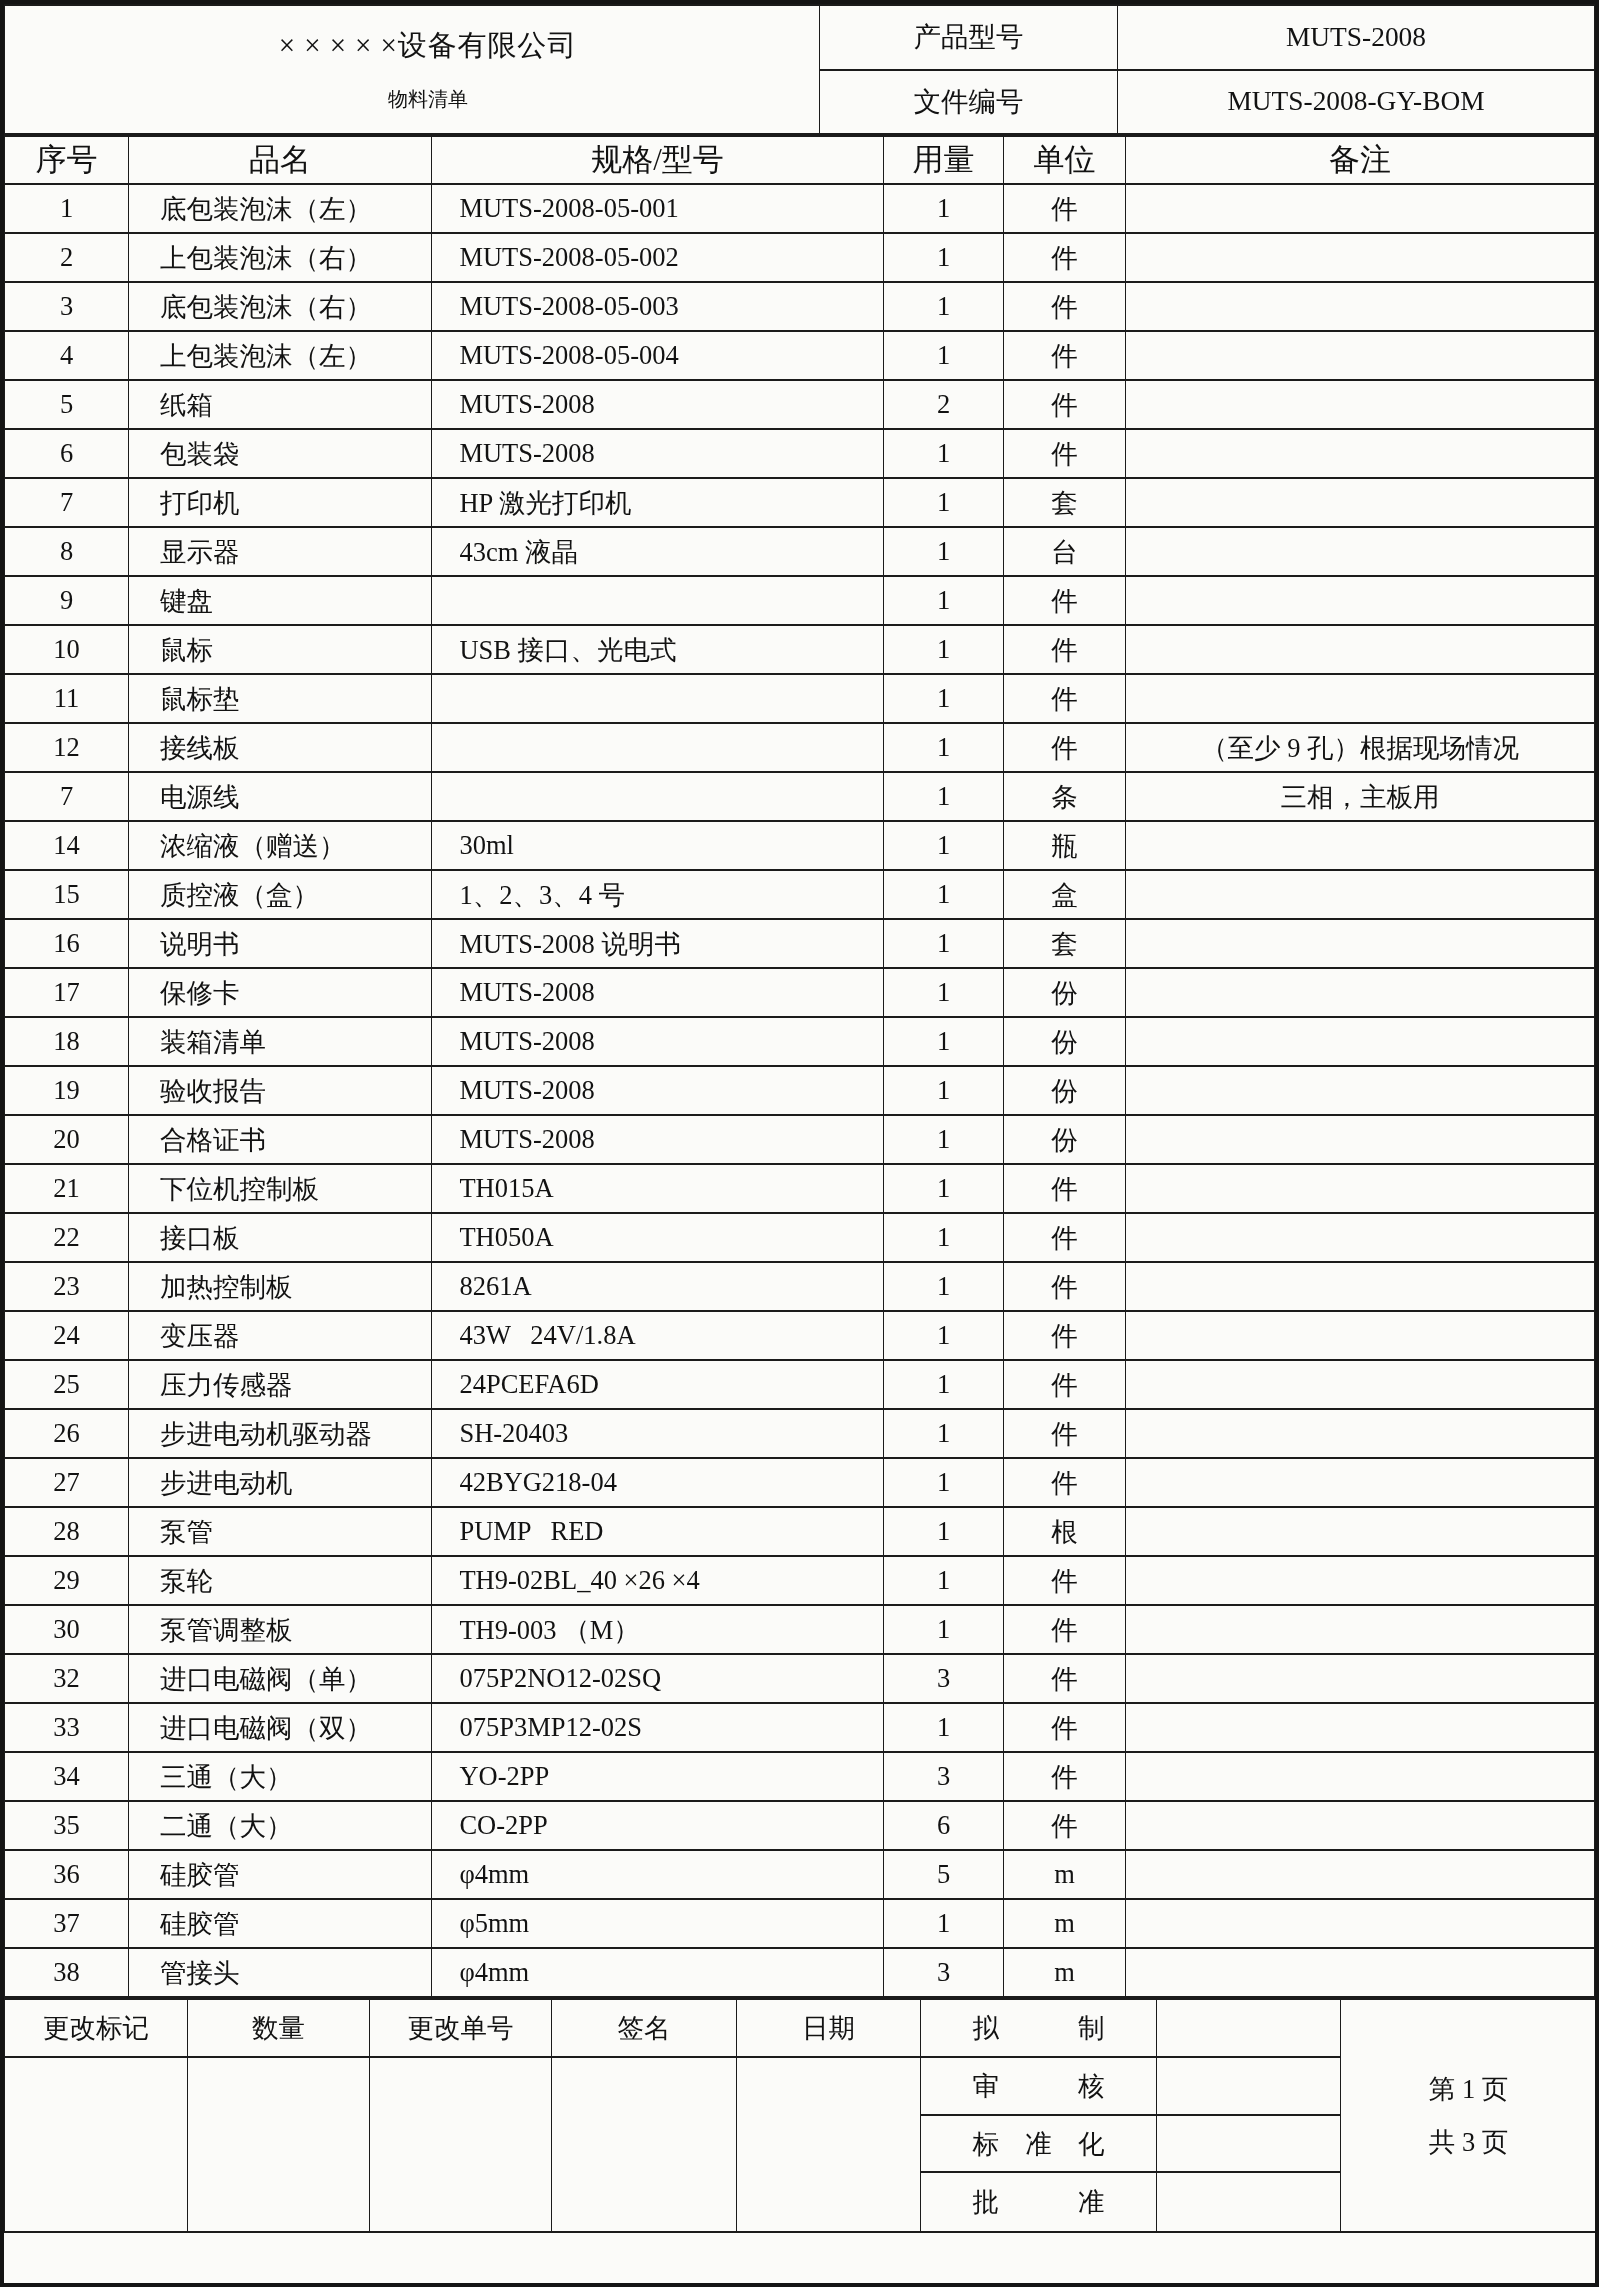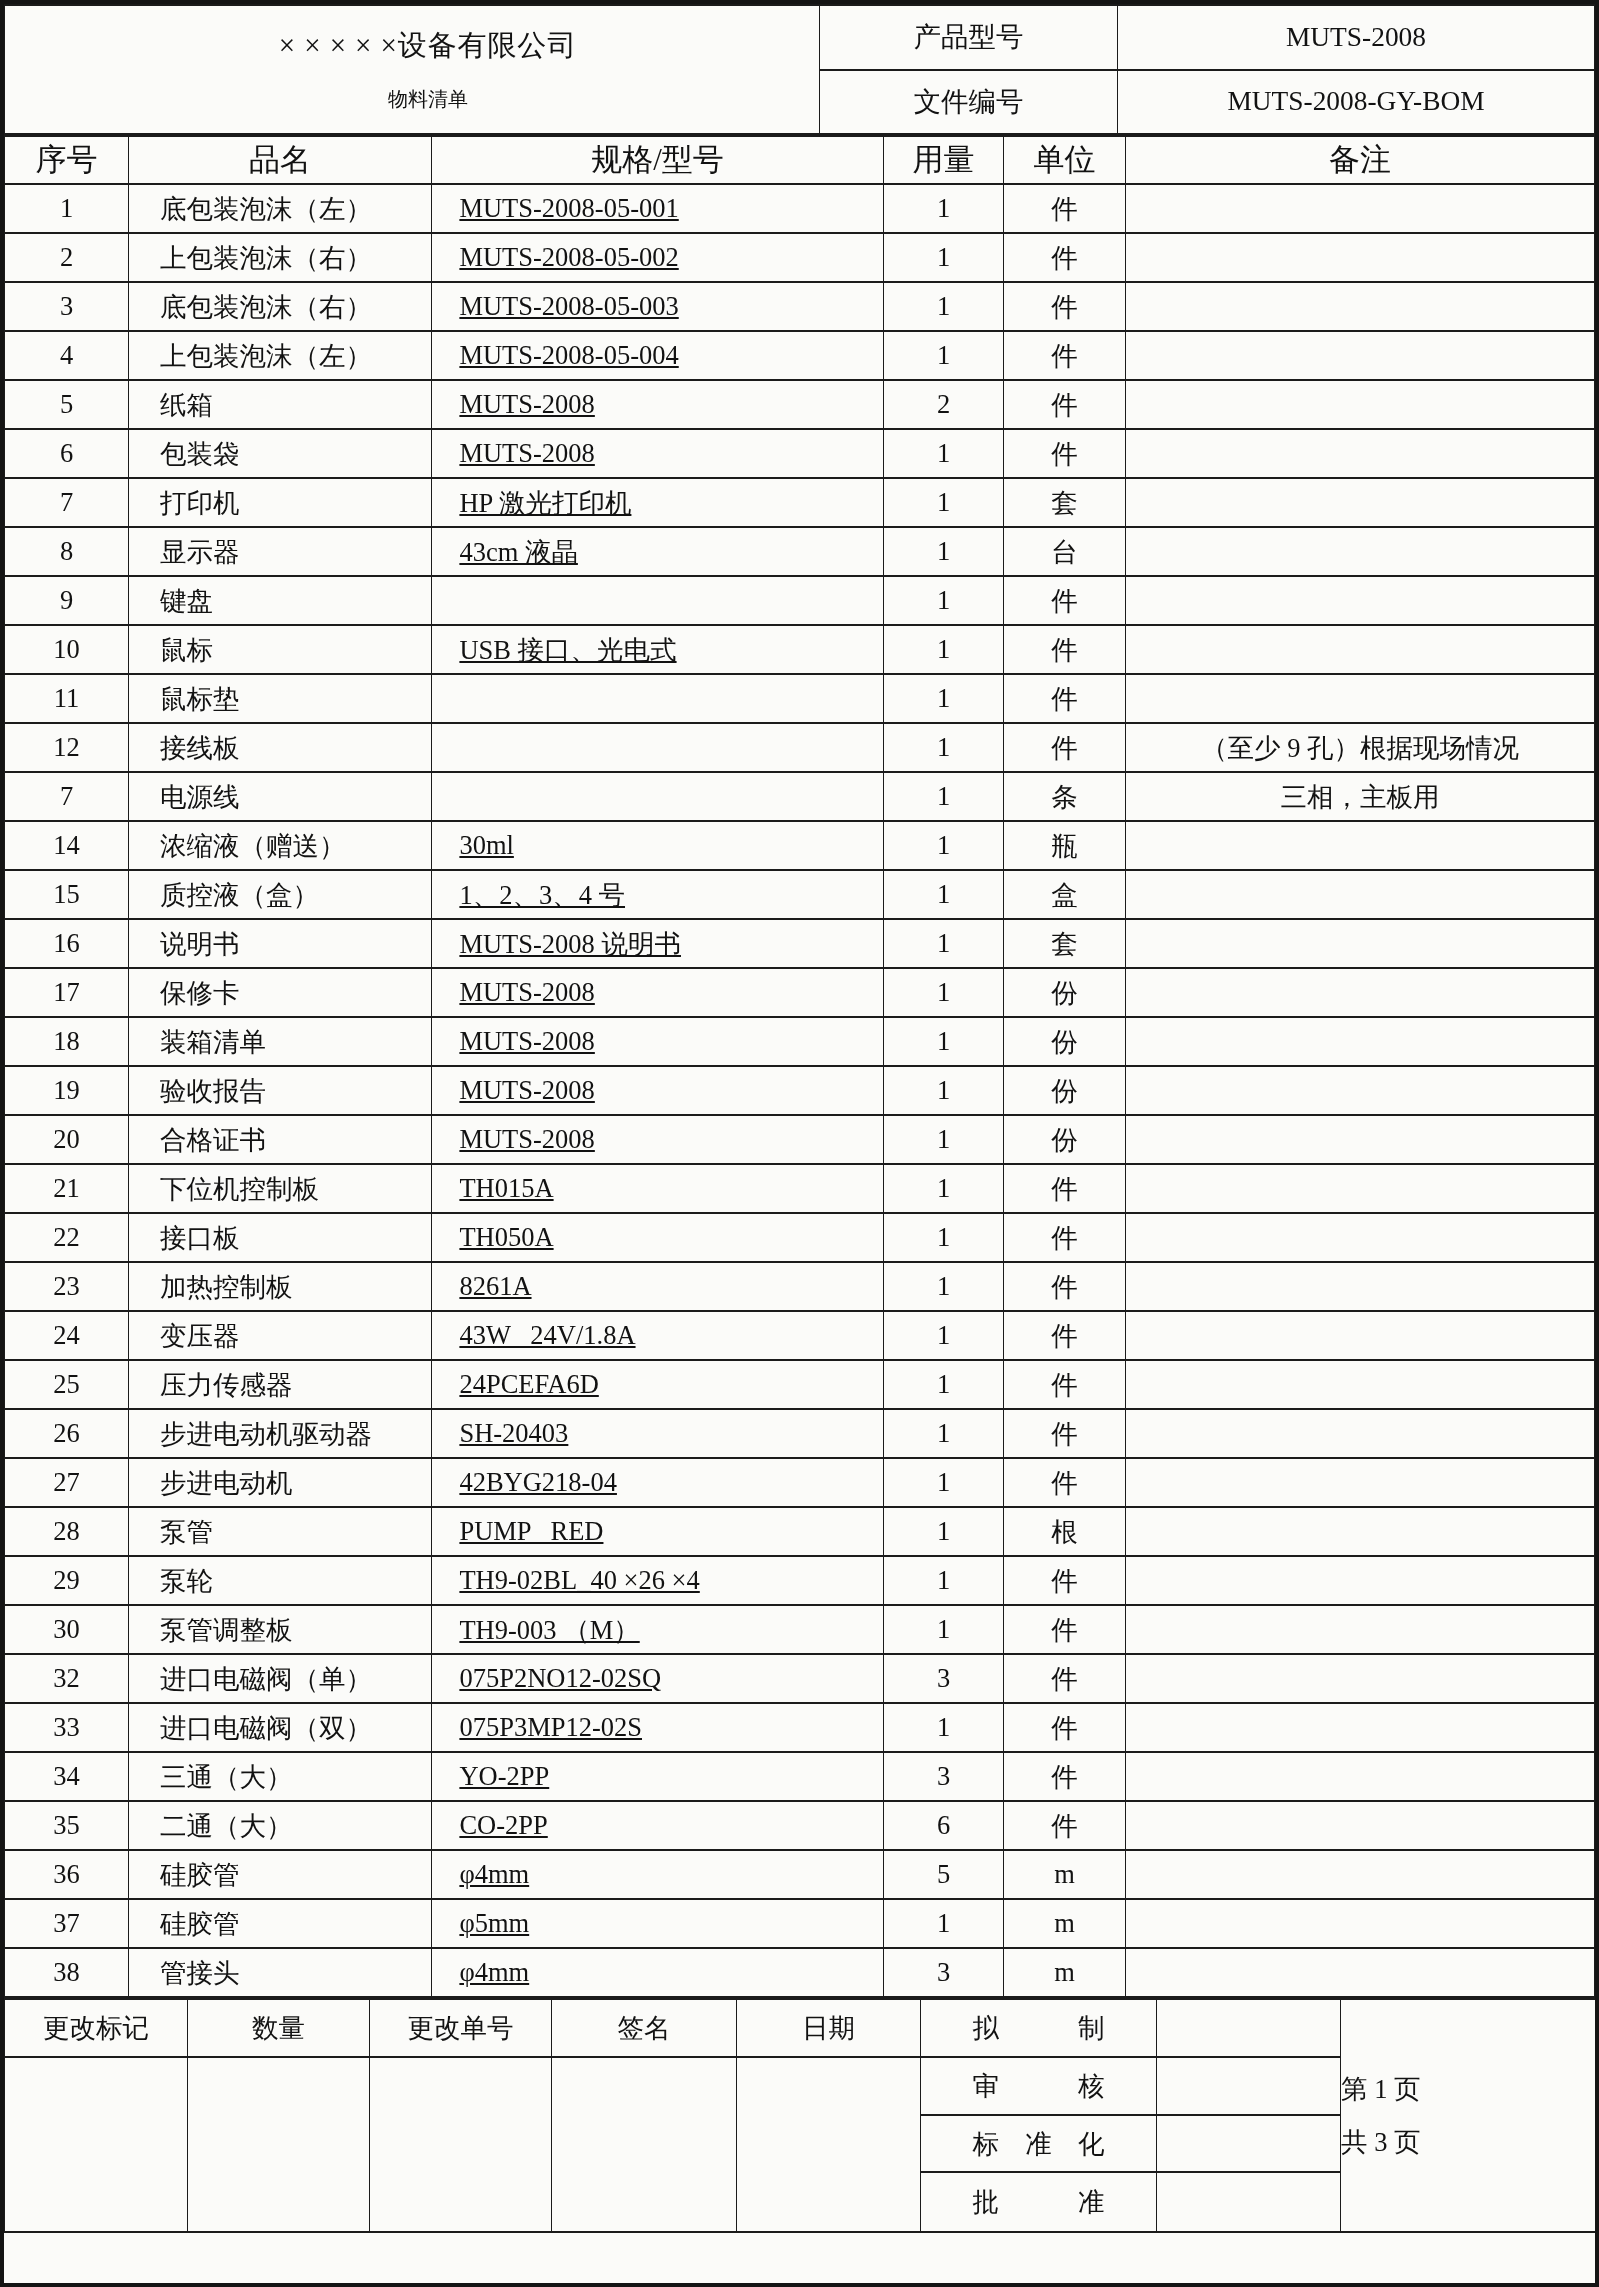--- a/index.html
+++ b/index.html
@@ -51,35 +51,35 @@
     text-align: center;
     height: 48px;
   }
   .main-table td {
     font-size: 26.5px;
     height: 49px;
     white-space: pre-wrap;
   }
   .c-no     { text-align: center; }
   .c-name   { padding-left: 31px; }
-  .c-spec   { padding-left: 27.4px; text-decoration: underline; }
+  .c-spec   { padding-left: 27.4px; }
   .c-qty    { text-align: center; }
   .c-unit   { text-align: center; }
   .c-remark { text-align: center; }
   
   .footer-table td { font-size: 26.5px; }
   .f-h { text-align: center; height: 58px; }
   .appr-label { text-align: center; height: 47px; }
   .jlabel {
     display: inline-block;
     width: 132px;
     text-align: justify;
     text-align-last: justify;
   }
-  .page-cell { }
+  .page-cell { text-align: center; }
   .page-cell .pl { line-height: 53px; }
 </style>
 </head>
 <body>
 
 <div class="page">
 
   <table class="top-table">
     <colgroup>
       <col style="width:815px">

